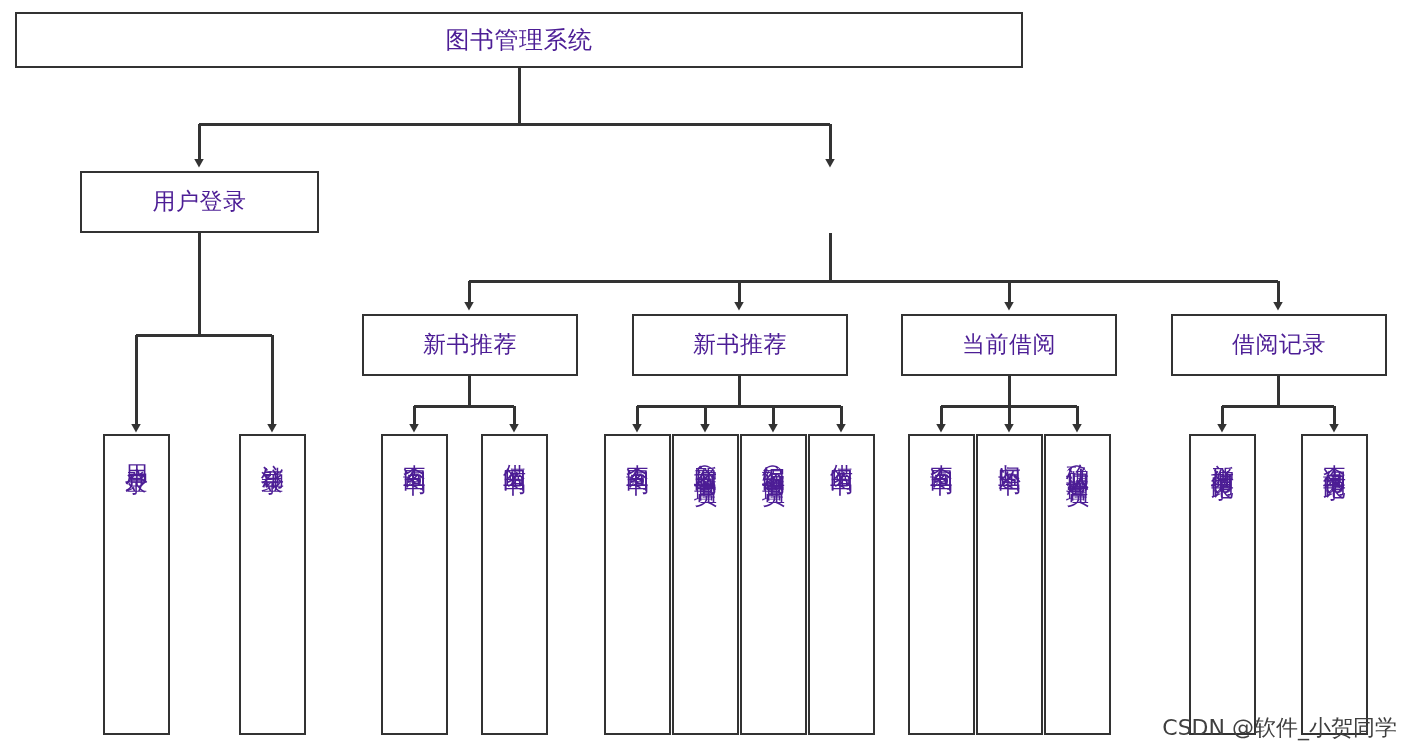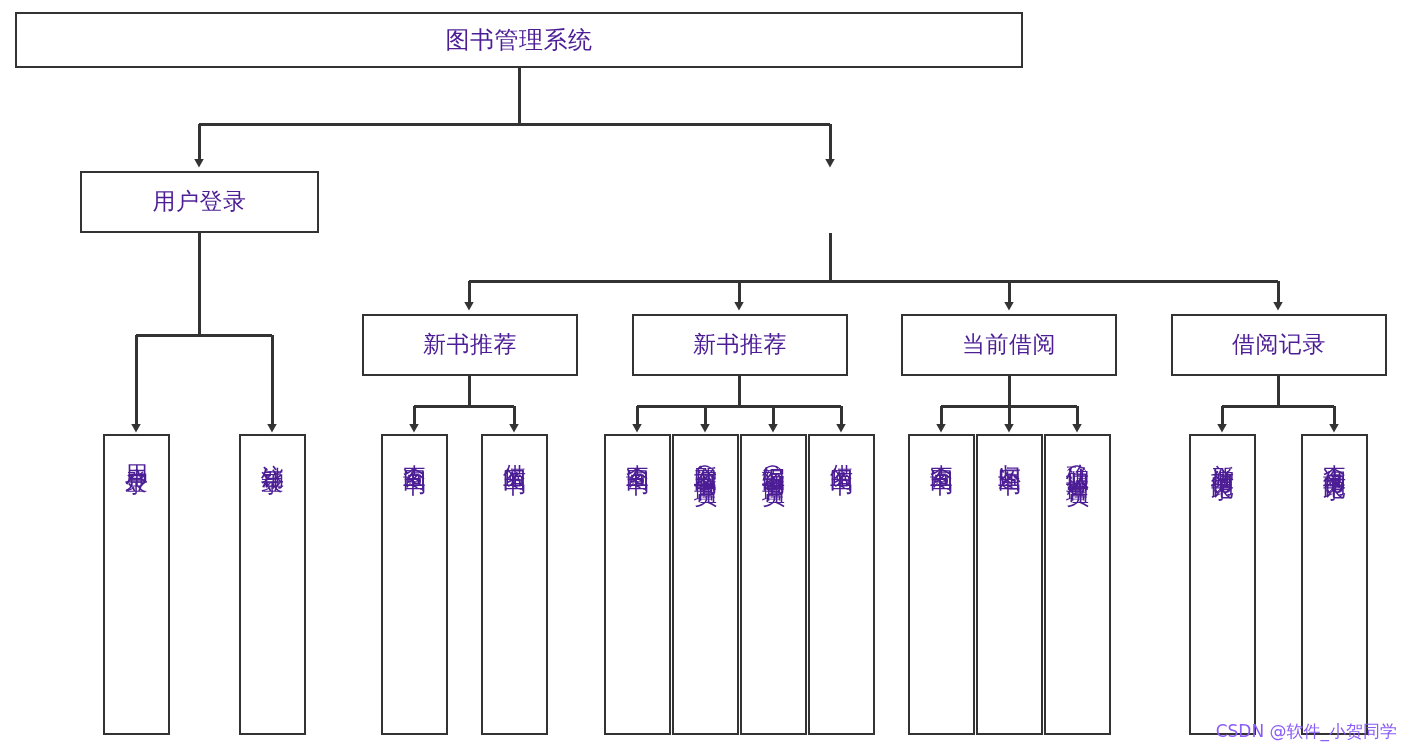--- a/index.html
+++ b/index.html
@@ -59,22 +59,22 @@
     writing-mode: vertical-rl;
     text-orientation: upright;
     font-size: 23px;
     letter-spacing: 3px;
     line-height: 1;
   }
   #watermark {
     position: absolute;
     right: 8px;
     bottom: 4px;
-    font-size: 17px;
-    color: #8b5cf6;
+    font-size: 22px;
+    color: #404040;
     z-index: 5;
     white-space: nowrap;
     user-select: none;
   }
 </style>
 </head>
 <body>
 
 <div id="diagram-canvas">
 

